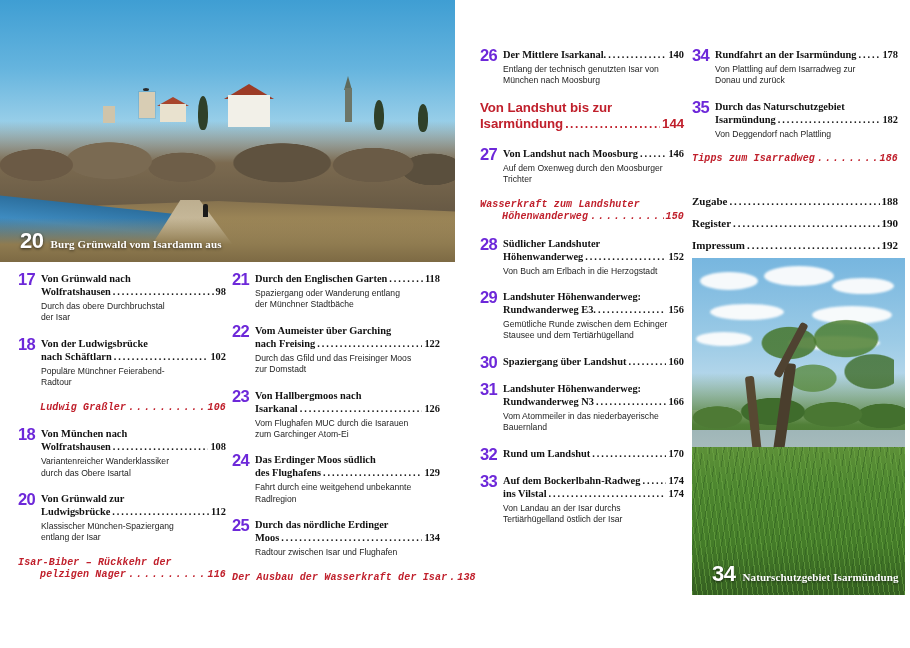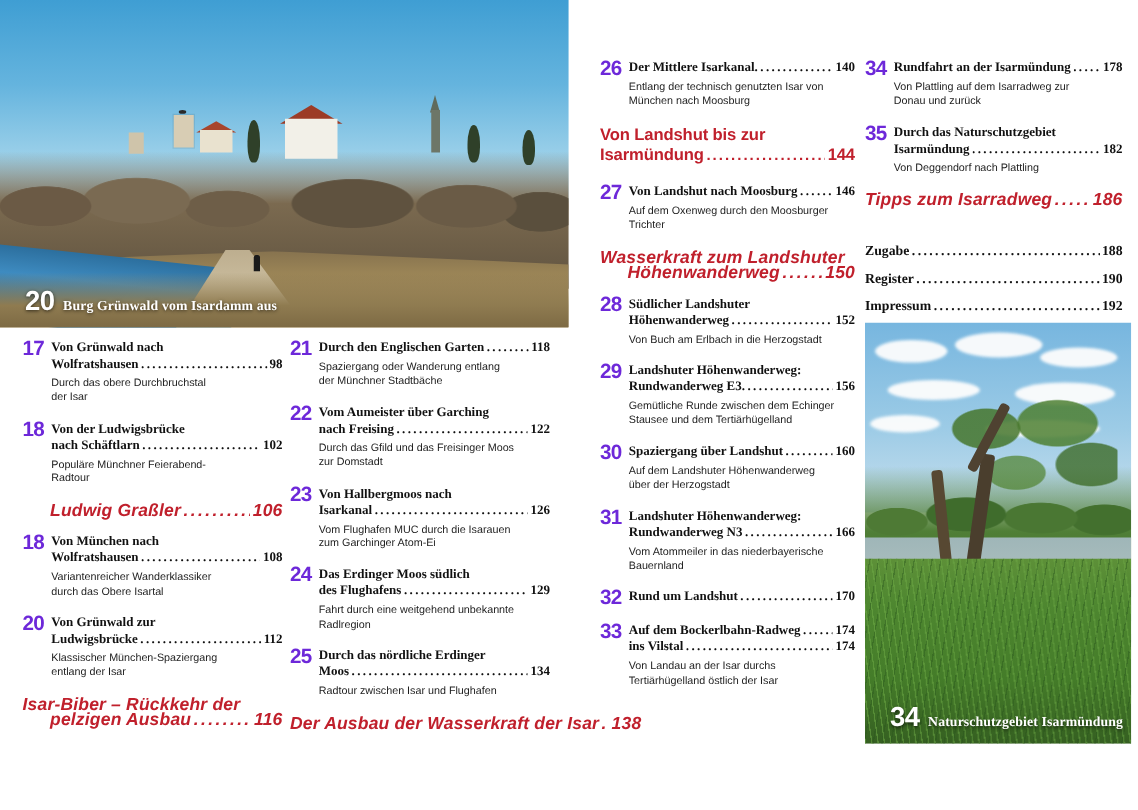--- a/index.html
+++ b/index.html
@@ -237,23 +237,23 @@
     font-family: "Liberation Sans", sans-serif;
     font-size: 8.6px;
     line-height: 11.4px;
     color: #1d1d1d;
     margin-top: 3px;
   }
 
   
   .script {
     color: #c0202c;
-    font-family: Liberation Sans, sans-serif;
+    font-family: Liberation Mono, monospace;
     font-style: italic;
-    font-size: 14px;
+    font-size: 10px;
     line-height: 12.5px;
     margin-bottom: 13px;
     font-weight: 600;
     letter-spacing: .15px;
   }
   .script .ttl-last { color: #c0202c; }
   .script .indent { padding-left: 22px; }
 
   
   .section-head {
@@ -391,21 +391,21 @@
               <span class="dots">................................................................................</span>
               <span class="pg">112</span>
             </div>
           </div>
           <div class="entry-sub">Klassischer München-Spaziergang<br>entlang der Isar</div>
         </div>
       </div>
       <div class="script">
         <div>Isar-Biber – Rückkehr der</div>
         <div class="ttl-last indent">
-          <span class="ttl-txt">pelzigen Ausbau</span>
+          <span class="ttl-txt">pelzigen Nager</span>
           <span class="dots">................................................................................</span>
           <span class="pg">116</span>
         </div>
       </div>
     </div>
   <div class="col col-2">
       <div class="entry">
         <div class="entry-num">21</div>
         <div class="entry-body">
           <div class="entry-title">
@@ -558,21 +558,20 @@
       <div class="entry">
         <div class="entry-num">30</div>
         <div class="entry-body">
           <div class="entry-title">
             <div class="ttl-last">
               <span class="ttl-txt">Spaziergang über Landshut</span>
               <span class="dots">................................................................................</span>
               <span class="pg">160</span>
             </div>
           </div>
-          <div class="entry-sub">Auf dem Landshuter Höhenwanderweg<br>über der Herzogstadt</div>
         </div>
       </div>
       <div class="entry">
         <div class="entry-num">31</div>
         <div class="entry-body">
           <div class="entry-title">
             <span class="ttl-line">Landshuter Höhenwanderweg:</span>
             <div class="ttl-last">
               <span class="ttl-txt">Rundwanderweg N3</span>
               <span class="dots">................................................................................</span>

